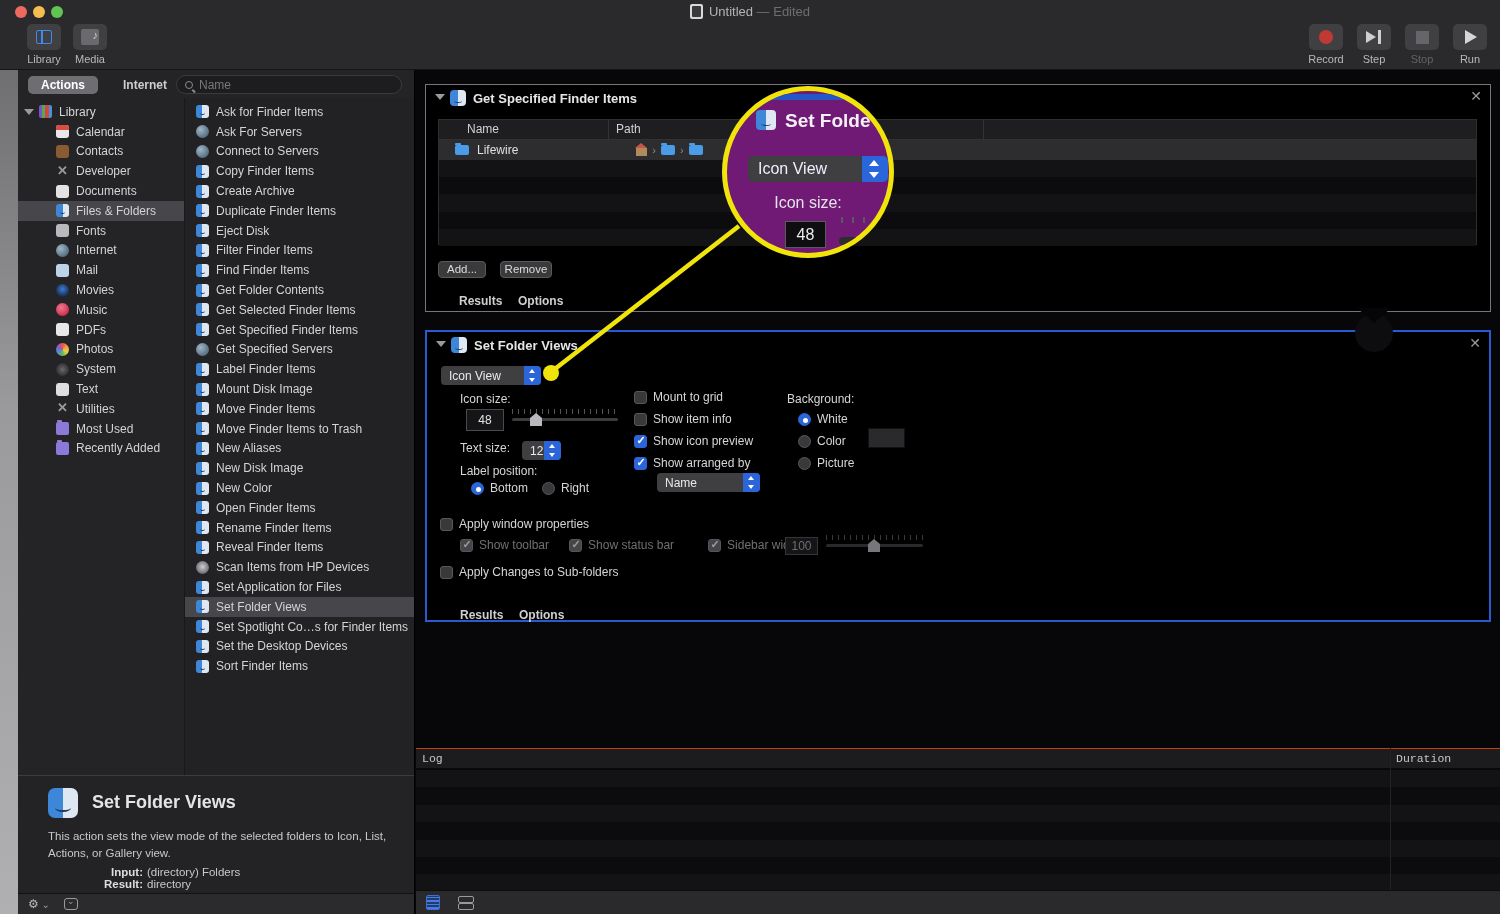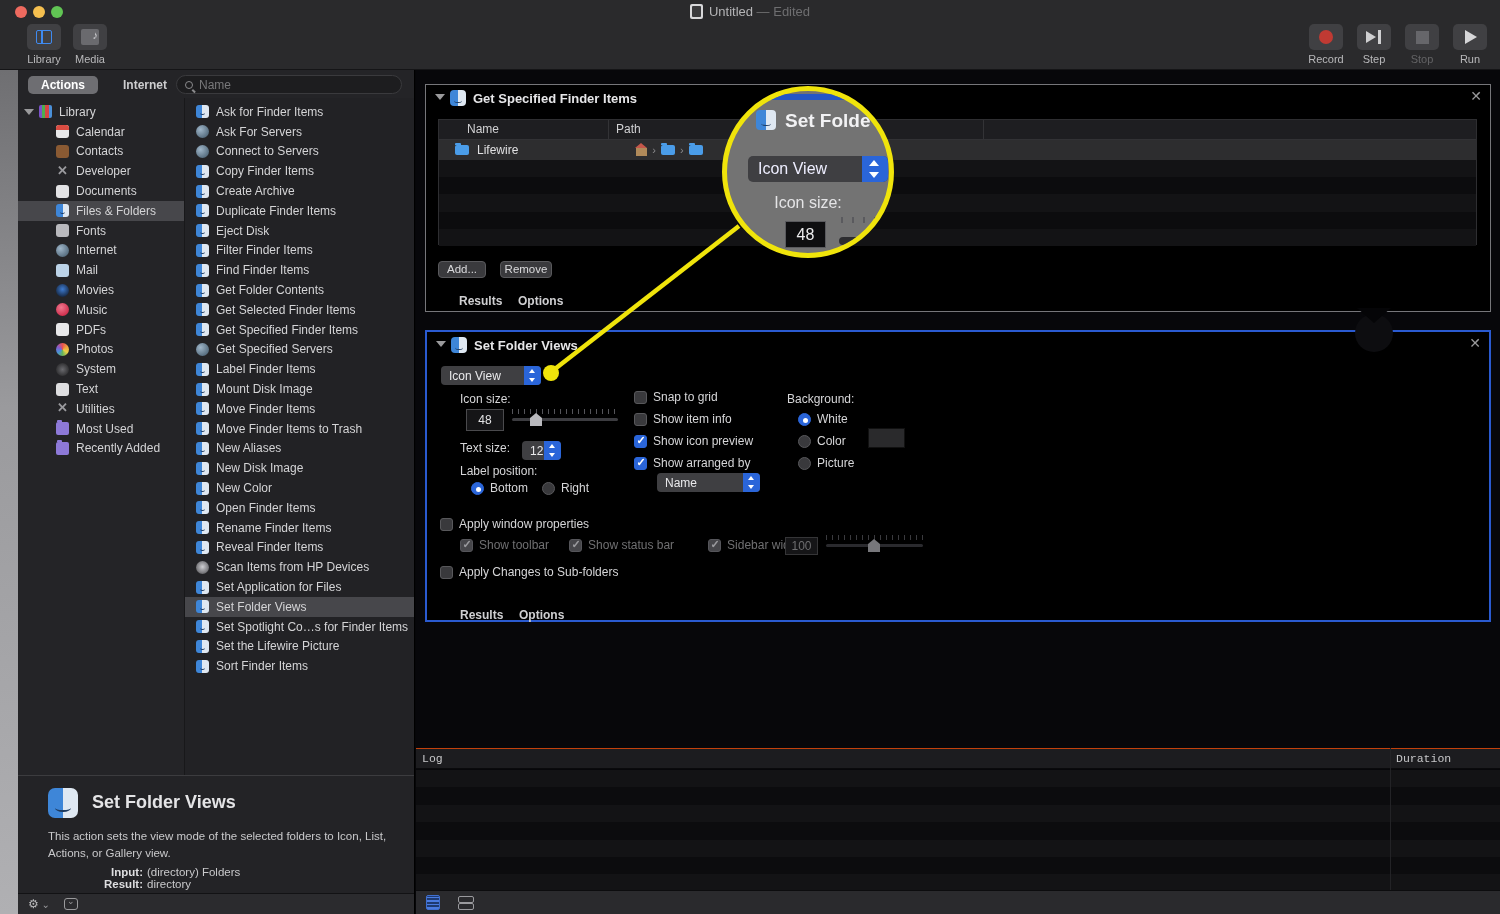--- a/index.html
+++ b/index.html
@@ -163,21 +163,21 @@
   .log-rows .stripe { height:17.4px; }
   .log-vline { position:absolute; top:678px; bottom:24px; left:974px; width:1px; background:#232326; }
   .right-footer { position:absolute; left:0; right:0; bottom:0; height:24px; background:#2a2a2d; border-top:1px solid #0c0c0e; display:flex; align-items:center; }
   .ft-list { margin-left:10px; width:14px; height:15px; border:1px solid #3f6fd0; border-radius:2px; background:repeating-linear-gradient(180deg,#4a7be0 1px,#4a7be0 2.5px,#1e3a70 2.5px,#1e3a70 4.5px); }
   .ft-boxes { margin-left:18px; width:16px; height:14px; position:relative; }
   .ft-boxes::before,.ft-boxes::after { content:""; position:absolute; left:0; right:0; height:5px; border:1px solid #9a9a9e; border-radius:2px; }
   .ft-boxes::after { bottom:0; } .ft-boxes::before { top:0; }
 
   
   .callout-svg { position:absolute; left:0; top:0; width:1500px; height:914px; pointer-events:none; z-index:40; }
-  .callout-circle { position:absolute; left:722px; top:86px; width:172px; height:172px; border-radius:50%; border:5px solid #f0e40b; background:#737373; overflow:hidden; z-index:41; }
+  .callout-circle { position:absolute; left:722px; top:86px; width:172px; height:172px; border-radius:50%; border:5px solid #f0e40b; background:#701a75; overflow:hidden; z-index:41; }
   .co-bluebar { position:absolute; left:18px; right:-4px; top:3px; height:6px; background:#2456c6; }
   .co-finder { position:absolute; left:29px; top:19px; width:20px; height:20px; border-radius:4px; background:linear-gradient(90deg,#3e86d8 0 50%,#dfe8f2 50%); }
   .co-finder::after { content:""; position:absolute; left:25%; right:25%; bottom:4px; height:4px; border-bottom:1.5px solid #1d3a5f; border-radius:50%; }
   .co-title { position:absolute; left:58px; top:19px; font-size:19px; font-weight:bold; color:#f2f2f4; white-space:nowrap; }
   .co-dd { position:absolute; left:21px; top:65px; width:140px; height:26px; background:#3f3f42; border-radius:5px; display:flex; align-items:center; }
   .co-dd .dd-txt { flex:1; font-size:16px; color:#eef; padding-left:10px; }
   .co-dd .dd-step { width:26px; align-self:stretch; background:#2a65d9; border-radius:0 5px 5px 0; position:relative; }
   .co-dd .dd-step::before { content:""; position:absolute; left:7px; top:4px; border-left:5px solid transparent; border-right:5px solid transparent; border-bottom:6px solid #fff; }
   .co-dd .dd-step::after { content:""; position:absolute; left:7px; bottom:4px; border-left:5px solid transparent; border-right:5px solid transparent; border-top:6px solid #fff; }
   .co-sizelbl { position:absolute; left:0; right:0; top:103px; text-align:center; font-size:16px; color:#e4e4e6; }
@@ -492,21 +492,21 @@
             <span>Set Folder Views</span>
           </div>
 
           <div class="row-item">
             <span class="mini-ic ic-finder"></span>
             <span>Set Spotlight Co…s for Finder Items</span>
           </div>
 
           <div class="row-item">
             <span class="mini-ic ic-finder"></span>
-            <span>Set the Lifewire Picture</span>
+            <span>Set the Desktop Devices</span>
           </div>
 
           <div class="row-item">
             <span class="mini-ic ic-finder"></span>
             <span>Sort Finder Items</span>
           </div>
         </div>
     </div>
 
     <div class="action-info">
@@ -609,21 +609,21 @@
           <span class="hrow" style="position:static">
             <span class="radio"></span>
             <span class="lbl">Right</span>
           </span>
         </span>
 
       <span class="pos-abs" style="left:207px;top:58px;display:flex;flex-direction:column;gap:8px">
 
           <span class="hrow" style="position:static">
             <span class="cb"></span>
-            <span class="lbl">Snap to grid</span>
+            <span class="lbl">Mount to grid</span>
           </span>
 
           <span class="hrow" style="position:static">
             <span class="cb"></span>
             <span class="lbl">Show item info</span>
           </span>
 
           <span class="hrow" style="position:static">
             <span class="cb checked"></span>
             <span class="lbl">Show icon preview</span>

